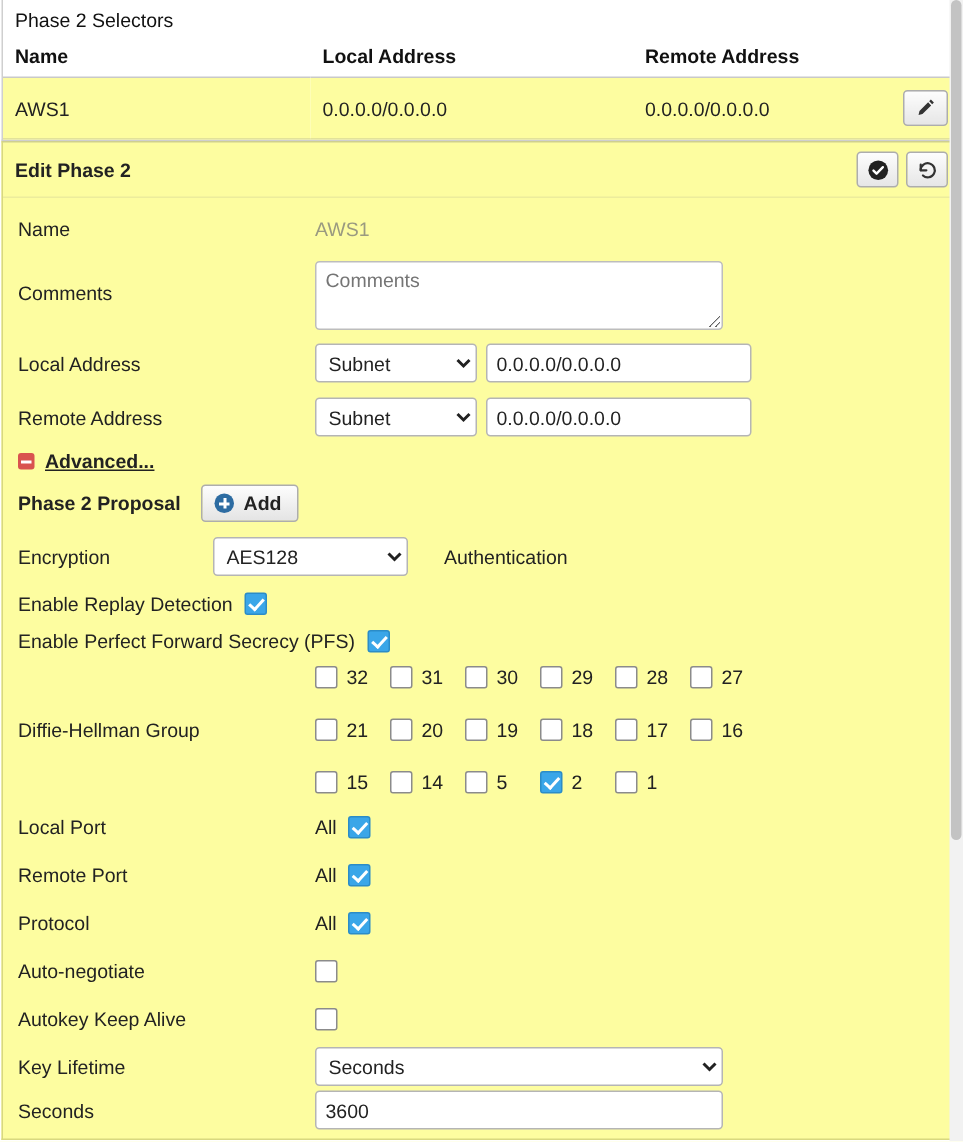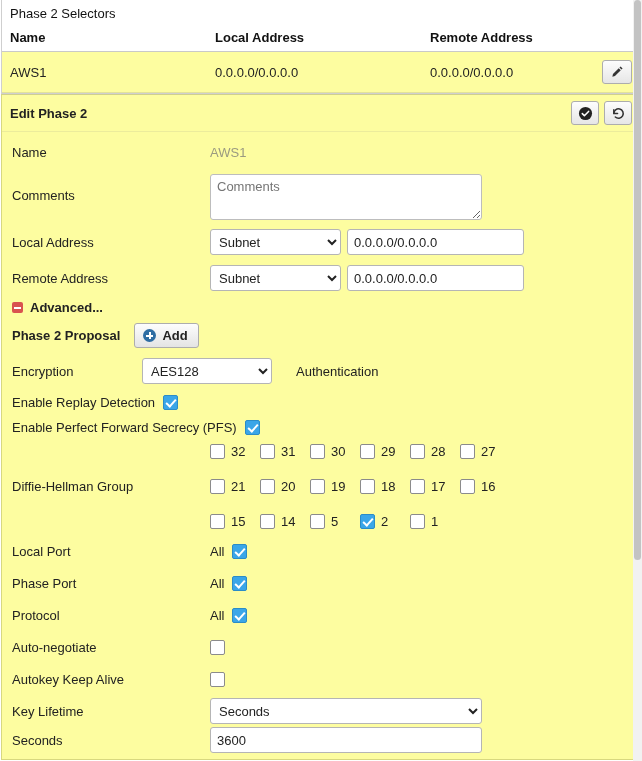--- a/index.html
+++ b/index.html
@@ -132,21 +132,21 @@
   select.sel {
     height: 26px;
     border: 1px solid #b5b5b5;
     border-radius: 3px;
     background: #fff;
     font-family: "Liberation Sans", sans-serif;
     font-size: 13px;
     padding: 2px 4px;
     color: #222;
   }
-  select.sel.w120 { width: 131px; }
+  select.sel.w120 { width: 108px; }
   select.sel.w130 { width: 130px; }
   select.sel.w118 { width: 118px; }
   select.sel.w270 { width: 272px; }
   input.txt {
     height: 26px;
     border: 1px solid #b5b5b5;
     border-radius: 3px;
     background: #fff;
     font-family: "Liberation Sans", sans-serif;
     font-size: 13px;
@@ -156,20 +156,21 @@
   input.txt.w175 { width: 177px; }
   input.txt.w270 { width: 272px; }
 
   .advanced {
     display: flex;
     align-items: center;
     gap: 7px;
     padding: 6px 8px 4px 10px;
     font-weight: bold;
     font-size: 13px;
+    text-decoration: underline;
   }
   .minus-box {
     width: 11px; height: 11px;
     background: #d9534f;
     border-radius: 2px;
     position: relative;
     display: inline-block;
   }
   .minus-box::after {
     content: "";
@@ -485,21 +486,21 @@
         </div>
       </div>
 
       <div class="small-row">
         <div class="lbl">Local Port</div>
         <span class="all-text">All</span>
         <span class="chk checked"></span>
       </div>
 
       <div class="small-row">
-        <div class="lbl">Phase Port</div>
+        <div class="lbl">Remote Port</div>
         <span class="all-text">All</span>
         <span class="chk checked"></span>
       </div>
 
       <div class="small-row">
         <div class="lbl">Protocol</div>
         <span class="all-text">All</span>
         <span class="chk checked"></span>
       </div>
 

